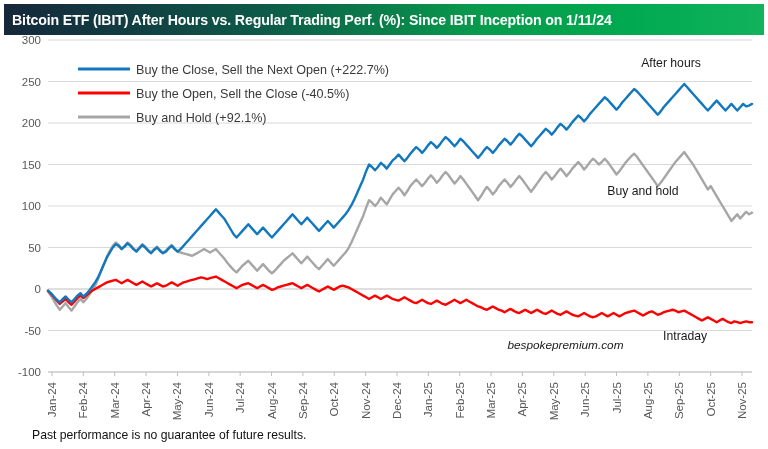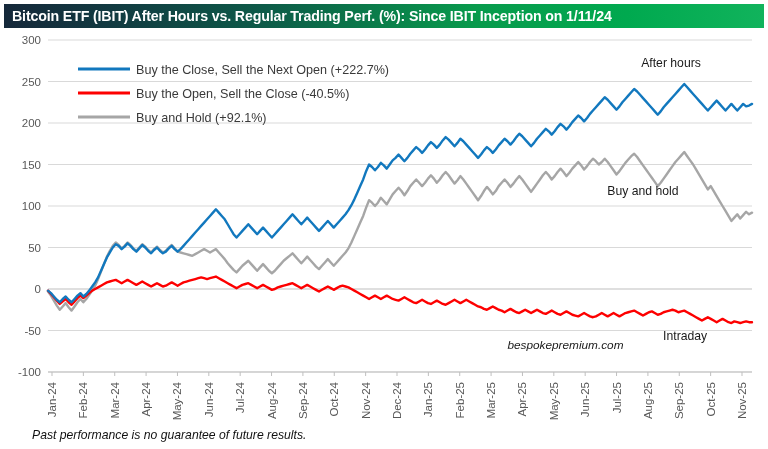--- a/index.html
+++ b/index.html
@@ -19,21 +19,21 @@
     width: 768px;
     height: 449px;
     background: #ffffff;
   }
   
   .title-bar {
     position: absolute;
     left: 4px;
     top: 4px;
     width: 760px;
-    height: 24px;
+    height: 31px;
     background: linear-gradient(90deg,
         #15283a 0%,
         #123a41 14%,
         #0d5a48 34%,
         #089a4c 62%,
         #00a94f 82%,
         #11b35c 100%);
     display: flex;
     align-items: center;
     box-sizing: border-box;
@@ -79,21 +79,20 @@
     font-family: "Liberation Sans", sans-serif;
     font-size: 11.8px;
     font-style: italic;
     fill: #1a1a1a;
   }
   .footnote {
     position: absolute;
     left: 32px;
     top: 428px;
     font-size: 12.2px;
-    font-style: italic;
     color: #111111;
     font-family: "Liberation Sans", sans-serif;
     white-space: nowrap;
   }
   .series-path {
     fill: none;
     stroke-linejoin: round;
     stroke-linecap: round;
   }
 </style>

